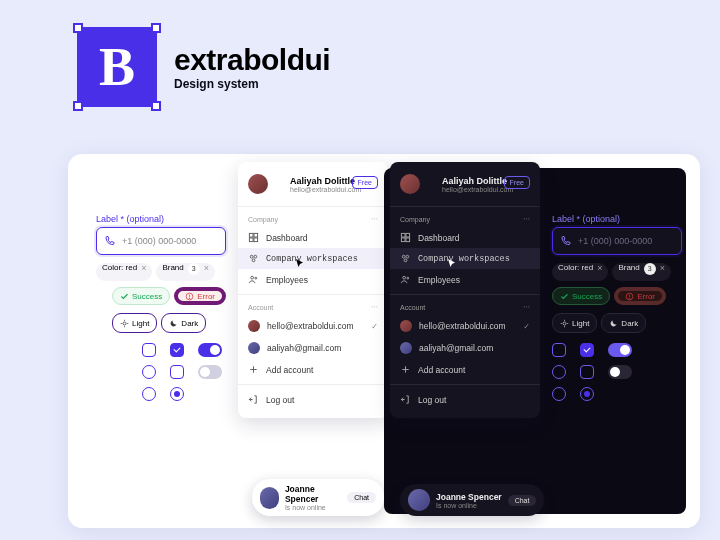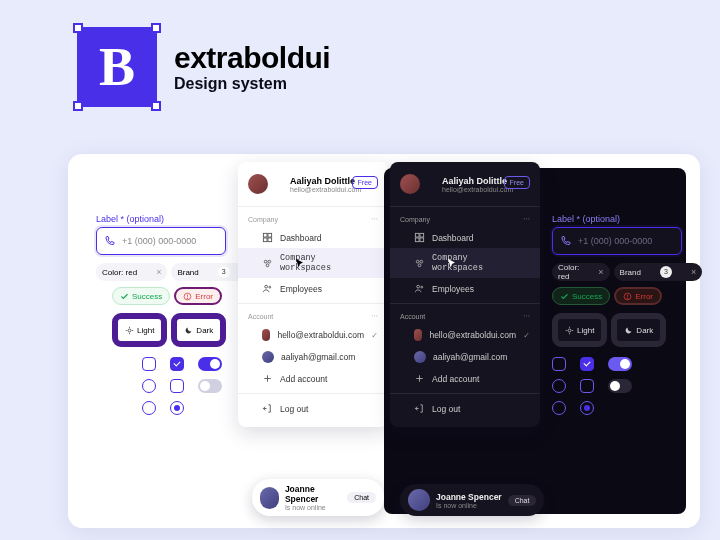--- a/index.html
+++ b/index.html
@@ -17,21 +17,21 @@
   .logo-wrap .b span { font-size: 54px; font-weight: 900; color: #fff; font-family: Georgia, serif; }
   .handle { position: absolute; width: 10px; height: 10px; background: #fff; border: 2px solid #4a2fe8; }
   .h-tl { top:-5px; left:-5px; } .h-tr { top:-5px; right:-5px; }
   .h-bl { bottom:-5px; left:-5px; } .h-br { bottom:-5px; right:-5px; }
   .line { position: absolute; background: #4a2fe8; }
   .l-t { top:-1px; left:0; right:0; height:2px; }
   .l-b { bottom:-1px; left:0; right:0; height:2px; }
   .l-l { top:0; left:-1px; bottom:0; width:2px; }
   .l-r { top:0; right:-1px; bottom:0; width:2px; }
   .hero-text h1 { font-size: 30px; font-weight: 800; color: #000000; letter-spacing: -0.5px; }
-  .hero-text h2 { font-size: 16px; font-weight: 600; color: #0a0a18; }
+  .hero-text h2 { font-size: 12px; font-weight: 600; color: #0a0a18; }
 
   .showcase { position: absolute; top: 154px; left: 68px; right: 20px; bottom: 12px; background: #fff; border-radius: 14px; box-shadow: 0 4px 24px rgba(20,20,60,0.08); padding: 14px; display: flex; gap: 0; }
 
   .panel { position: relative; flex: 1; }
   .panel.dark { background: #0b0914; border-radius: 8px; }
 
   .label { font-size: 9px; color: #4a2fe8; font-weight: 500; }
   .panel.dark .label { color: #8a7ef6; }
 
   .input {
@@ -40,35 +40,35 @@
     display: flex; align-items: center; padding: 0 7px; gap: 6px;
     box-shadow: 0 0 0 2px rgba(74,47,232,0.12);
     text-align: center;
   }
   .panel.dark .input { background: #14111f; }
   .input svg { width: 12px; height: 12px; }
   .input .ph { font-size: 9px; color: #888; }
   .panel.dark .input .ph { color: #6b6b80; }
 
   .tags { margin-top: 8px; display: flex; gap: 4px; }
-  .tag { height: 18px; padding: 0 6px; border-radius: 9px; font-size: 8px; display: inline-flex; align-items: center; gap: 19px; background: #f3f3f8; }
+  .tag { height: 18px; padding: 0 6px; border-radius: 9px; font-size: 8px; display: inline-flex; gap: 4px; background: #f3f3f8; }
   .panel.dark .tag { background: #1c1826; color: #ddd; }
   .tag .x { font-size: 9px; color: #999; cursor: pointer; }
   .tag.b2 .badge { display:inline-block; background:#fff; color:#333; width:12px; height:12px; border-radius:6px; font-size:7px; line-height:12px; text-align:center; }
   .panel.dark .tag.b2 .badge { background:#eee; color:#333; }
 
   .statuses { margin-top: 6px; display:flex; gap:4px; }
   .status { height: 18px; padding: 0 7px; border-radius: 9px; font-size: 8px; display: inline-flex; align-items: center; gap: 3px; text-align: right; }
   .status.success { background:#eefaf2; color:#17a554; border:1px solid #bfe8cd; }
-  .status.error { background:#fdeeee; color:#d43a3a; border:2px solid #701a75; }
+  .status.error { background:#fdeeee; color:#d43a3a; border:4px solid #701a75; }
   .panel.dark .status.success { background:#11241a; border-color:#235b39; }
   .panel.dark .status.error { background:#2a1414; border-color:#5a2a2a; }
 
   .theme-btns { margin-top: 8px; display:flex; gap:4px; }
-  .theme-btn { height:34px; padding:0 7px; border-radius:9px; font-size:8px; display:inline-flex; align-items:center; gap:3px; border:6px solid #4c1d95; background:#fff; }
+  .theme-btn { height:20px; padding:0 7px; border-radius:9px; font-size:8px; display:inline-flex; align-items:center; gap:3px; border:1px solid #4c1d95; background:#fff; }
   .panel.dark .theme-btn { background:#14111f; border-color:#2a2636; color:#ddd; }
 
   .controls { margin-top: 10px; display:grid; grid-template-columns: 18px 18px 26px; gap: 8px 10px; align-items:center; }
   .cb { width:14px; height:14px; border-radius:4px; border:1.5px solid #4a2fe8; display:flex; align-items:center; justify-content:center; }
   .cb.checked { background:#4a2fe8; }
   .cb.checked::after { content:""; width:5px; height:3px; border-left:1.5px solid #fff; border-bottom:1.5px solid #fff; transform:rotate(-45deg); margin-top:-2px; }
   .toggle { width:24px; height:14px; border-radius:7px; background:#4a2fe8; position:relative; }
   .toggle::after { content:""; width:10px; height:10px; background:#fff; border-radius:5px; position:absolute; top:2px; right:2px; }
   .toggle.off { background:#d0d0e0; } .toggle.off::after { left:2px; right:auto; }
   .panel.dark .toggle.off { background:#2a2636; }
@@ -79,21 +79,21 @@
   .panel.dark .sidebar { background:#15131f; }
   .sb-user { display:flex; align-items:center; gap:22px; padding:4px 10px 8px; position:relative; }
   .avatar { width:20px; height:20px; border-radius:10px; background: linear-gradient(135deg,#a05050,#6a3030); }
   .avatar.g { background: linear-gradient(135deg,#6a6aaa,#404080); }
   .sb-user .name { font-weight:600; font-size:9px; }
   .sb-user .email { font-size:7px; color:#888; }
   .panel.dark .sb-user .name { color:#eee; }
   .free-badge { position:absolute; right:10px; top:6px; font-size:7px; padding:2px 5px; border:1px solid #4a2fe8; border-radius:4px; color:#4a2fe8; }
   .panel.dark .free-badge { border-color:#6a5af0; color:#9a8ef6; }
   .sb-section { padding: 4px 10px; font-size:7px; color:#999; display:flex; justify-content:space-between; align-items:center; }
-  .sb-item { display:flex; align-items:center; gap:7px; padding:5px 24px; font-size:8.5px; color:#333; position:relative; }
+  .sb-item { display:flex; align-items:center; gap:7px; padding:5px 10px; font-size:8.5px; color:#333; position:relative; }
   .panel.dark .sb-item { color:#ccc; }
   .sb-item.active { background:#f0effa;font-family:Liberation Mono, monospace; }
   .panel.dark .sb-item.active { background:#242034; }
   .sb-item .check { position:absolute; right:10px; color:#888; font-size:8px; }
   .sb-div { height:1px; background:#eee; margin:4px 0; }
   .panel.dark .sb-div { background:#2a2636; }
   .ic { width:11px; height:11px; flex-shrink:0; }
 
   .toast { position:absolute; display:flex; align-items:center; gap:6px; background:#fff; border-radius:18px; padding:5px 8px; box-shadow:0 4px 14px rgba(20,20,60,0.2); }
   .panel.dark .toast { background:#15131f; }

